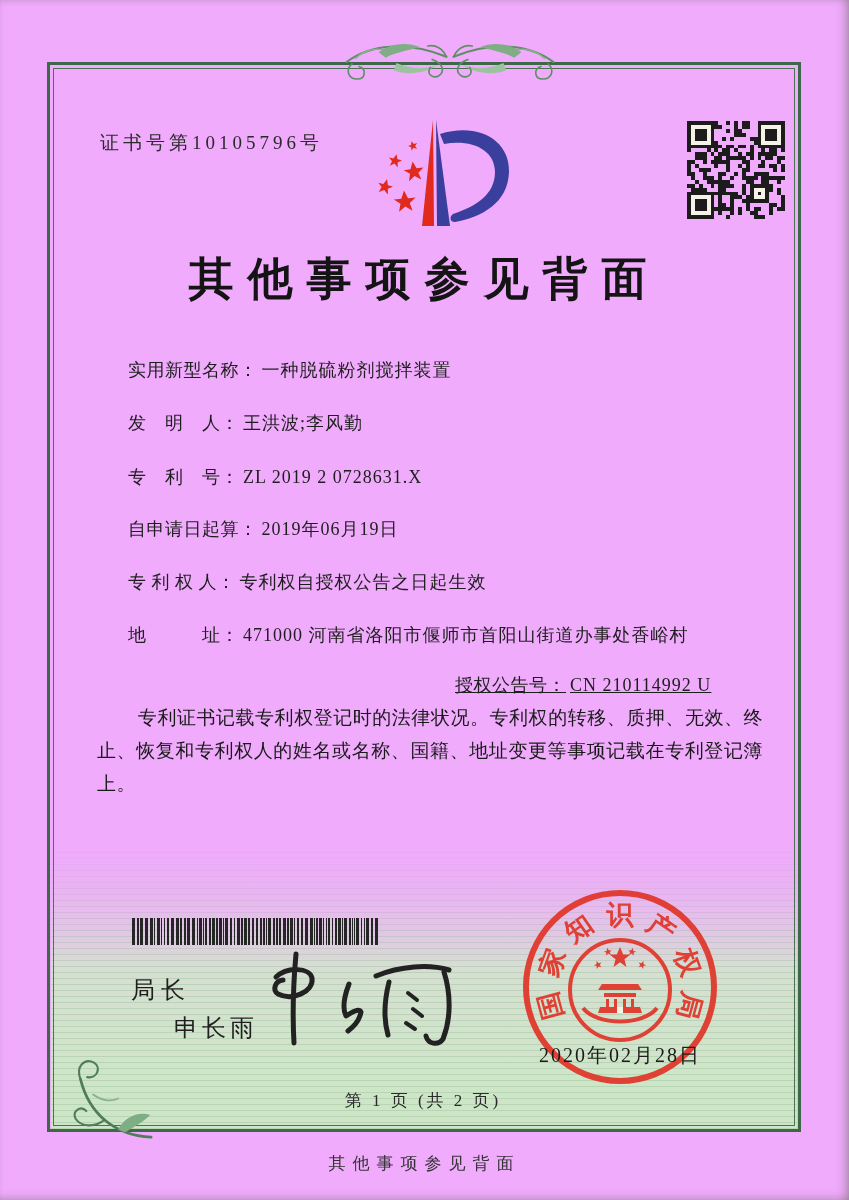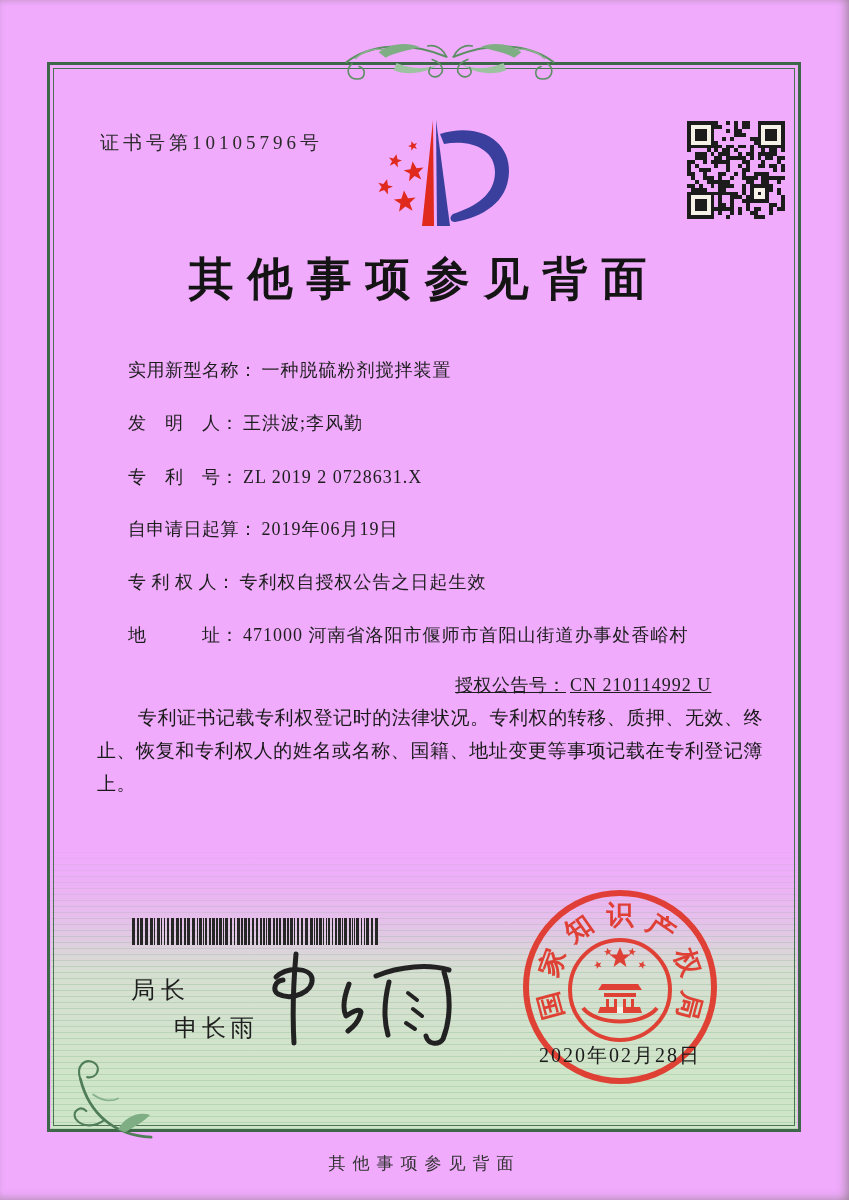--- a/index.html
+++ b/index.html
@@ -488,16 +488,17 @@
           <rect x="126" y="127" width="3" height="8"></rect>
           <path d="M95,135 L135,135 L137,141 L93,141 Z"></path>
           <rect x="112" y="135" width="6" height="6" fill="#f6f2e7"></rect>
         </g>
         <path d="M78,136 C92,154 138,154 152,136" fill="none" stroke-width="4"></path>
       </g>
     </svg>
 
     <div class="seal-date">2020年02月28日</div>
 
+    <div class="page-footer">第 1 页 (共 2 页)</div>
     <div class="back-note">其他事项参见背面</div>
 
   </div>
 </div>
 
 </body></html>

